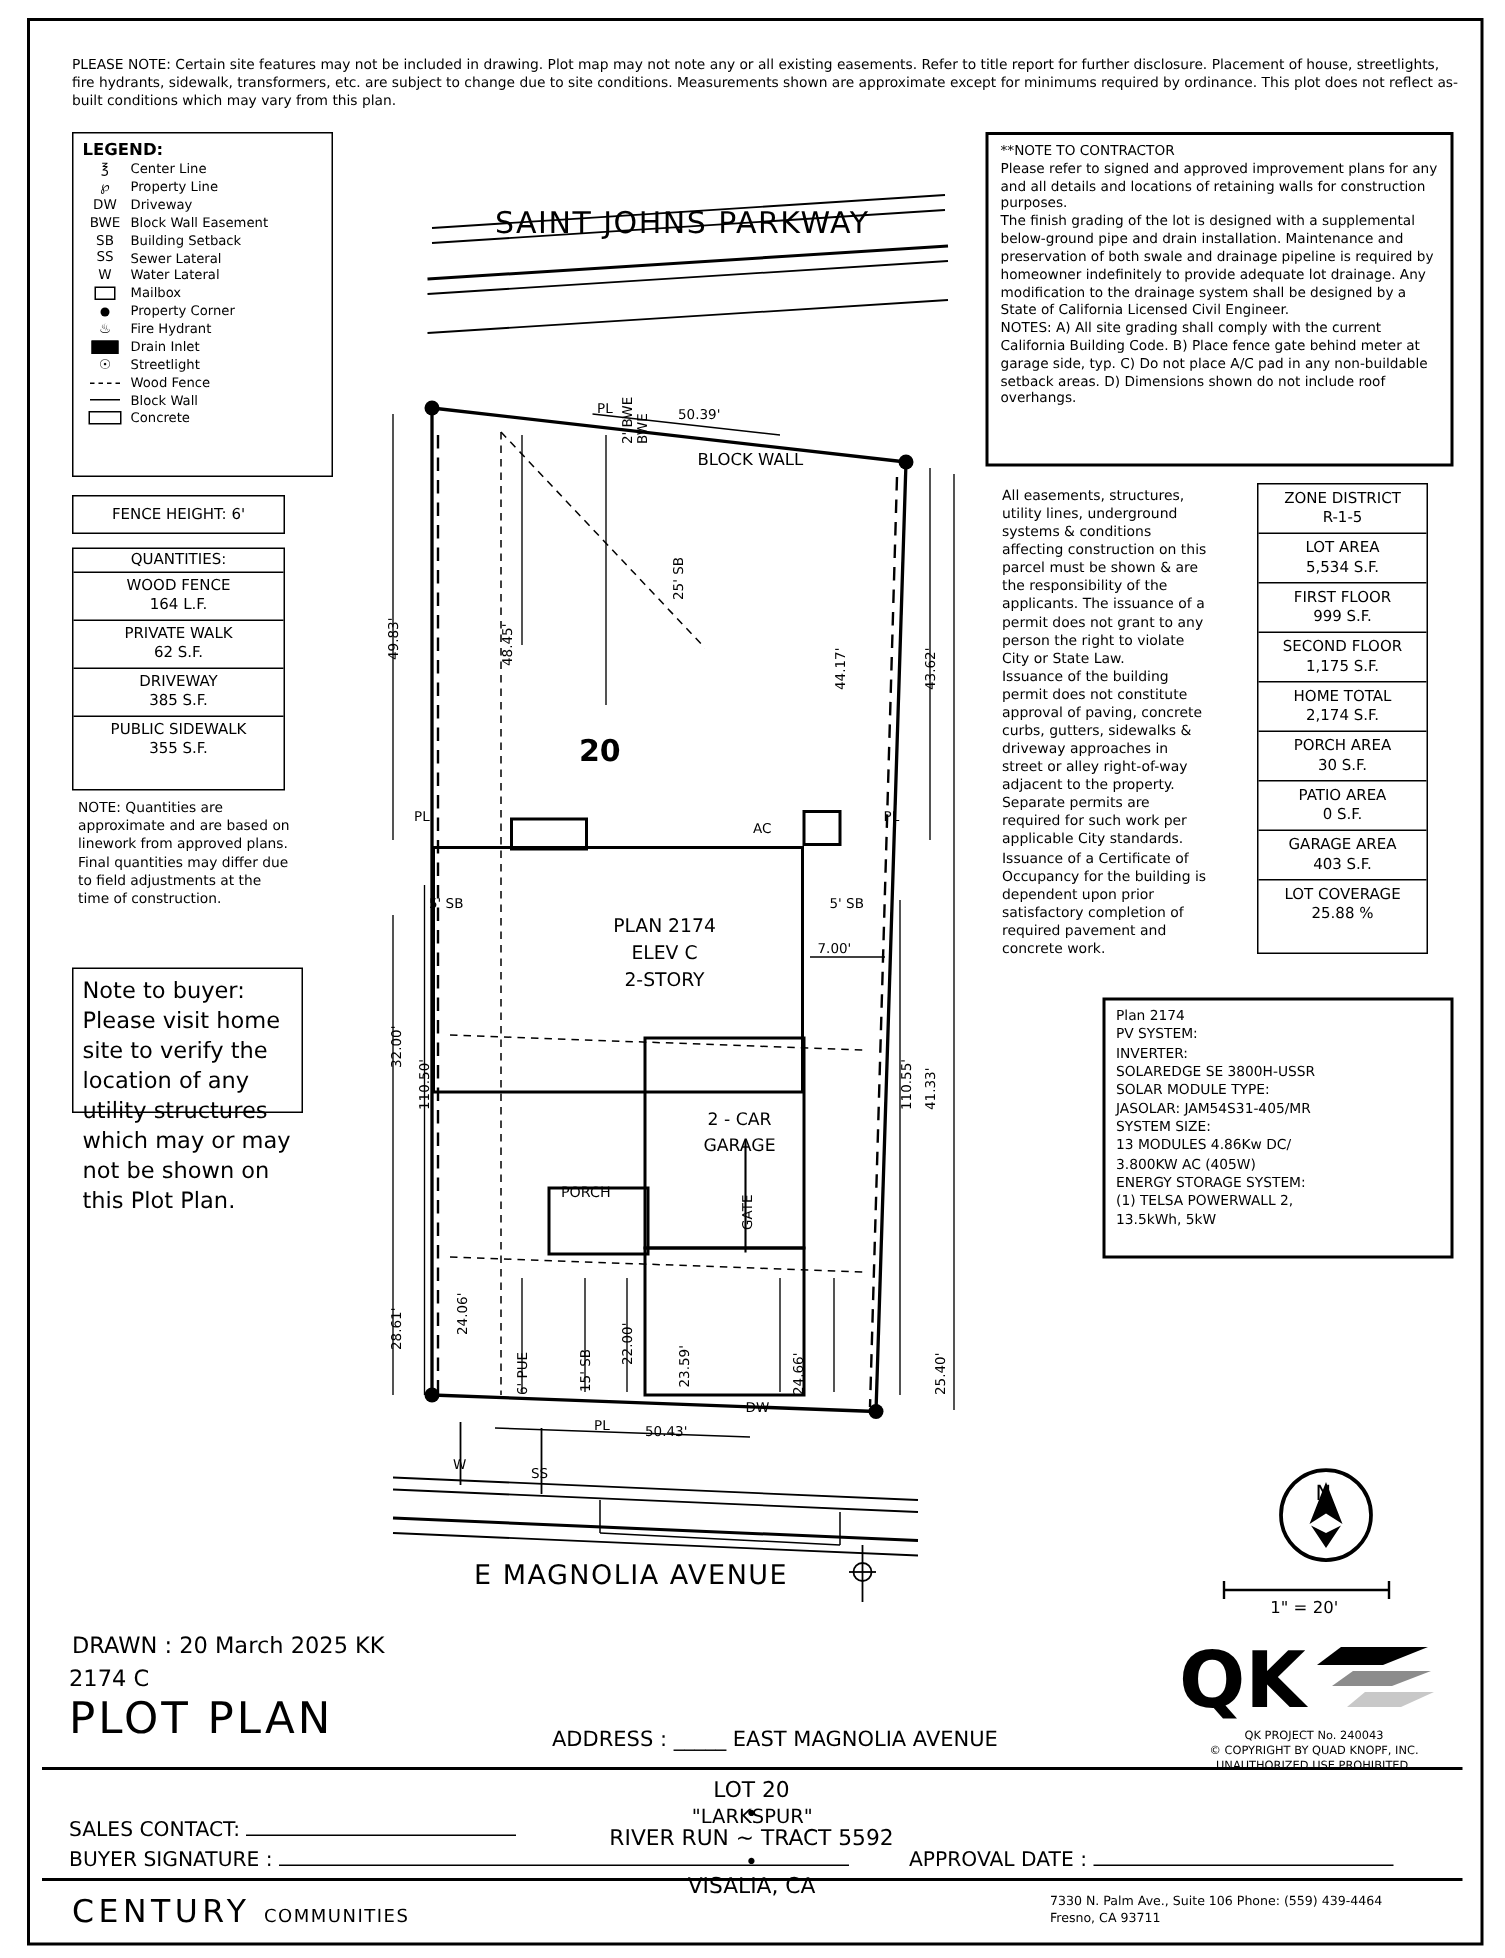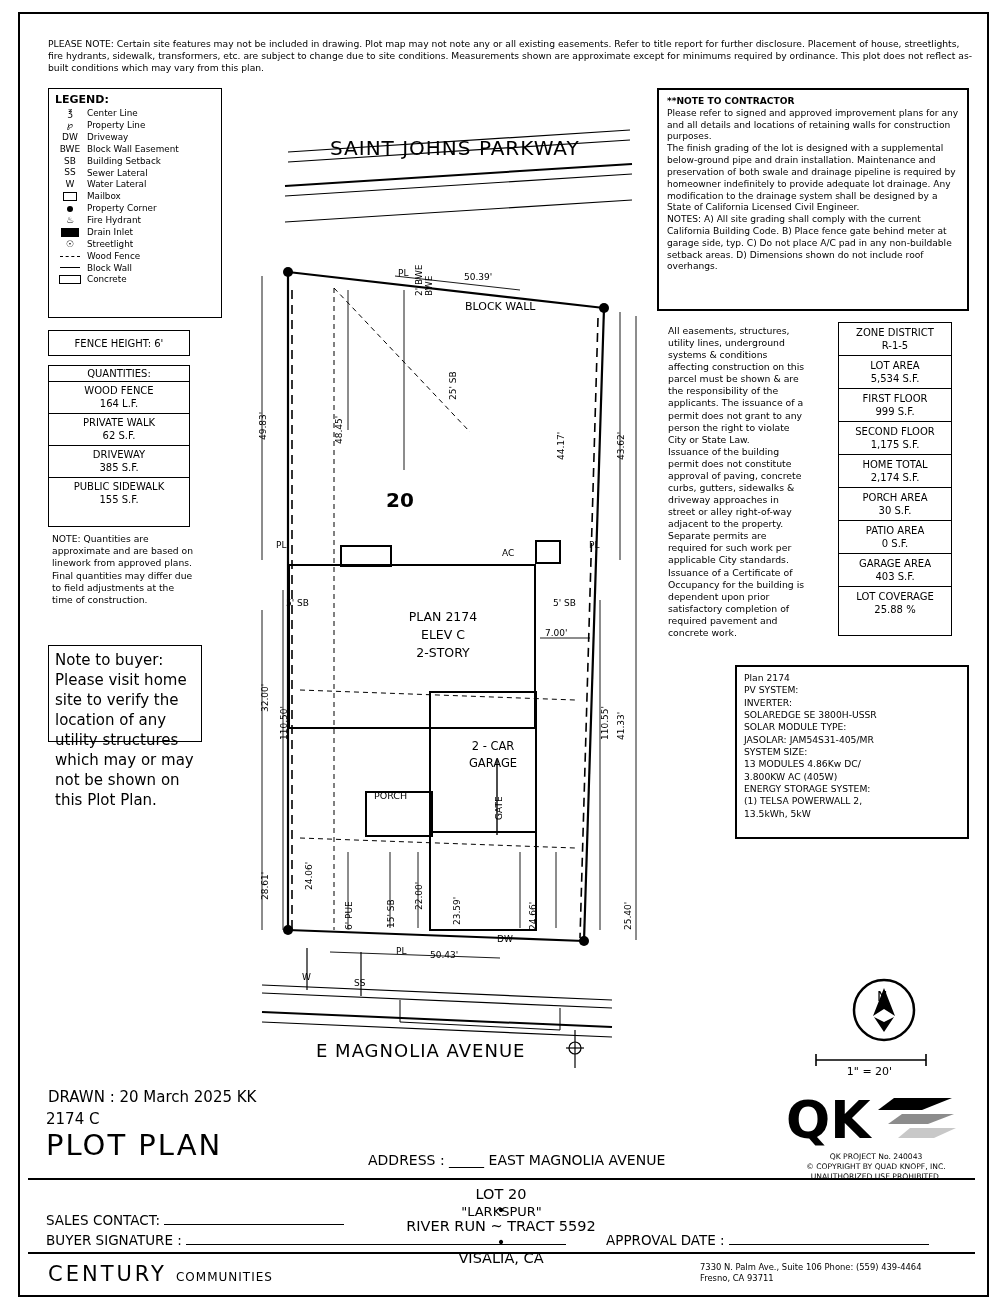--- a/index.html
+++ b/index.html
@@ -2,21 +2,21 @@
 <html><head>
 <meta charset="utf-8">
 <style>
   html,body{margin:0;padding:0;background:#ffffff;}
   body{width:1003px;height:1305px;font-family:"DejaVu Sans",sans-serif;color:#000;}
   .sheet{position:relative;width:1003px;height:1305px;overflow:hidden;background:#fff;}
   .border-outer{position:absolute;left:18px;top:12px;width:967px;height:1281px;border:2px solid #000;}
   .note-top{position:absolute;left:48px;top:38px;width:925px;font-size:9.2px;line-height:1.32;}
   .box{position:absolute;border:1.6px solid #000;background:#fff;}
   .box.thick{border-width:2.4px;}
-  .ttl{font-weight:bold;}
+  .ttl{font-weight:normal;}
   .legend{left:48px;top:88px;width:160px;height:220px;padding:4px 6px;font-size:9px;}
   .legend .hdr{font-size:11px;font-weight:bold;text-decoration:none;margin-bottom:2px;}
   .legend table{border-collapse:collapse;font-size:8.8px;}
   .legend td{padding:0px 2px;vertical-align:middle;line-height:1.32;}
   .legend td.sym{width:26px;text-align:center;font-size:9px;}
   .lgline{display:inline-block;width:20px;height:0;border-top:1.4px solid #000;vertical-align:middle;}
   .lgline.dash{border-top:1.4px dashed #000;}
   .lgbox{display:inline-block;width:20px;height:7px;border:1.2px solid #000;vertical-align:middle;}
   .lgdot{display:inline-block;width:6px;height:6px;border-radius:50%;background:#000;vertical-align:middle;}
   .lgsq{display:inline-block;width:12px;height:7px;border:1.2px solid #000;background:#fff;vertical-align:middle;}
@@ -149,21 +149,21 @@
     <div class="qrow">
       <div>PRIVATE WALK</div>
       <div>62 S.F.</div>
     </div>
     <div class="qrow">
       <div>DRIVEWAY</div>
       <div>385 S.F.</div>
     </div>
     <div class="qrow">
       <div>PUBLIC SIDEWALK</div>
-      <div>155 S.F.</div>
+      <div>355 S.F.</div>
     </div>
   </div>
 
   <div class="note-q">NOTE: Quantities are approximate and are based on linework from approved plans.  Final quantities may differ due to field adjustments at the time of construction.</div>
   <div class="box note-buyer">Note to buyer: Please visit home site to verify the location of any utility structures which may or may not be shown on this Plot Plan.</div>
 
   <div class="box thick contractor">
     <div class="ttl">**NOTE TO CONTRACTOR</div>
     <div style="white-space:pre-line">Please refer to signed and approved improvement plans for any and all details and locations of retaining walls for construction purposes.
 The finish grading of the lot is designed with a supplemental below-ground pipe and drain installation. Maintenance and preservation of both swale and drainage pipeline is required by homeowner indefinitely to provide adequate lot drainage.  Any modification to the drainage system shall be designed by a State of California Licensed Civil Engineer.
@@ -353,21 +353,21 @@
   <div class="dimtxt" style="left:589px;top:540px;">PL</div>
   <div class="dimtxt" style="left:396px;top:946px;">PL</div>
   <div class="dimtxt rot90" style="left:424px;top:296px;">BWE</div>
   <div class="dimtxt rot90" style="left:414px;top:296px;">2' BWE</div>
   <div class="dimtxt" style="left:286px;top:598px;">5' SB</div>
   <div class="dimtxt" style="left:553px;top:598px;">5' SB</div>
   <div class="dimtxt rot90" style="left:344px;top:930px;">6' PUE</div>
   <div class="dimtxt rot90" style="left:386px;top:928px;">15' SB</div>
   <div class="dimtxt rot90" style="left:448px;top:400px;">25' SB</div>
 
-  <div class="dimtxt" style="left:452px;top:272px;margin-left:12px;">50.39'</div>
+  <div class="dimtxt" style="left:452px;top:272px;">50.39'</div>
   <div class="dimtxt" style="left:430px;top:950px;">50.43'</div>
   <div class="dimtxt rot90" style="left:258px;top:440px;">49.83'</div>
   <div class="dimtxt rot90" style="left:334px;top:444px;">48.45'</div>
   <div class="dimtxt rot90" style="left:260px;top:900px;">28.61'</div>
   <div class="dimtxt rot90" style="left:260px;top:712px;">32.00'</div>
   <div class="dimtxt rot90" style="left:279px;top:740px;">110.50'</div>
   <div class="dimtxt rot90" style="left:304px;top:890px;">24.06'</div>
   <div class="dimtxt rot90" style="left:556px;top:460px;">44.17'</div>
   <div class="dimtxt rot90" style="left:616px;top:460px;">43.62'</div>
   <div class="dimtxt rot90" style="left:616px;top:740px;">41.33'</div>

